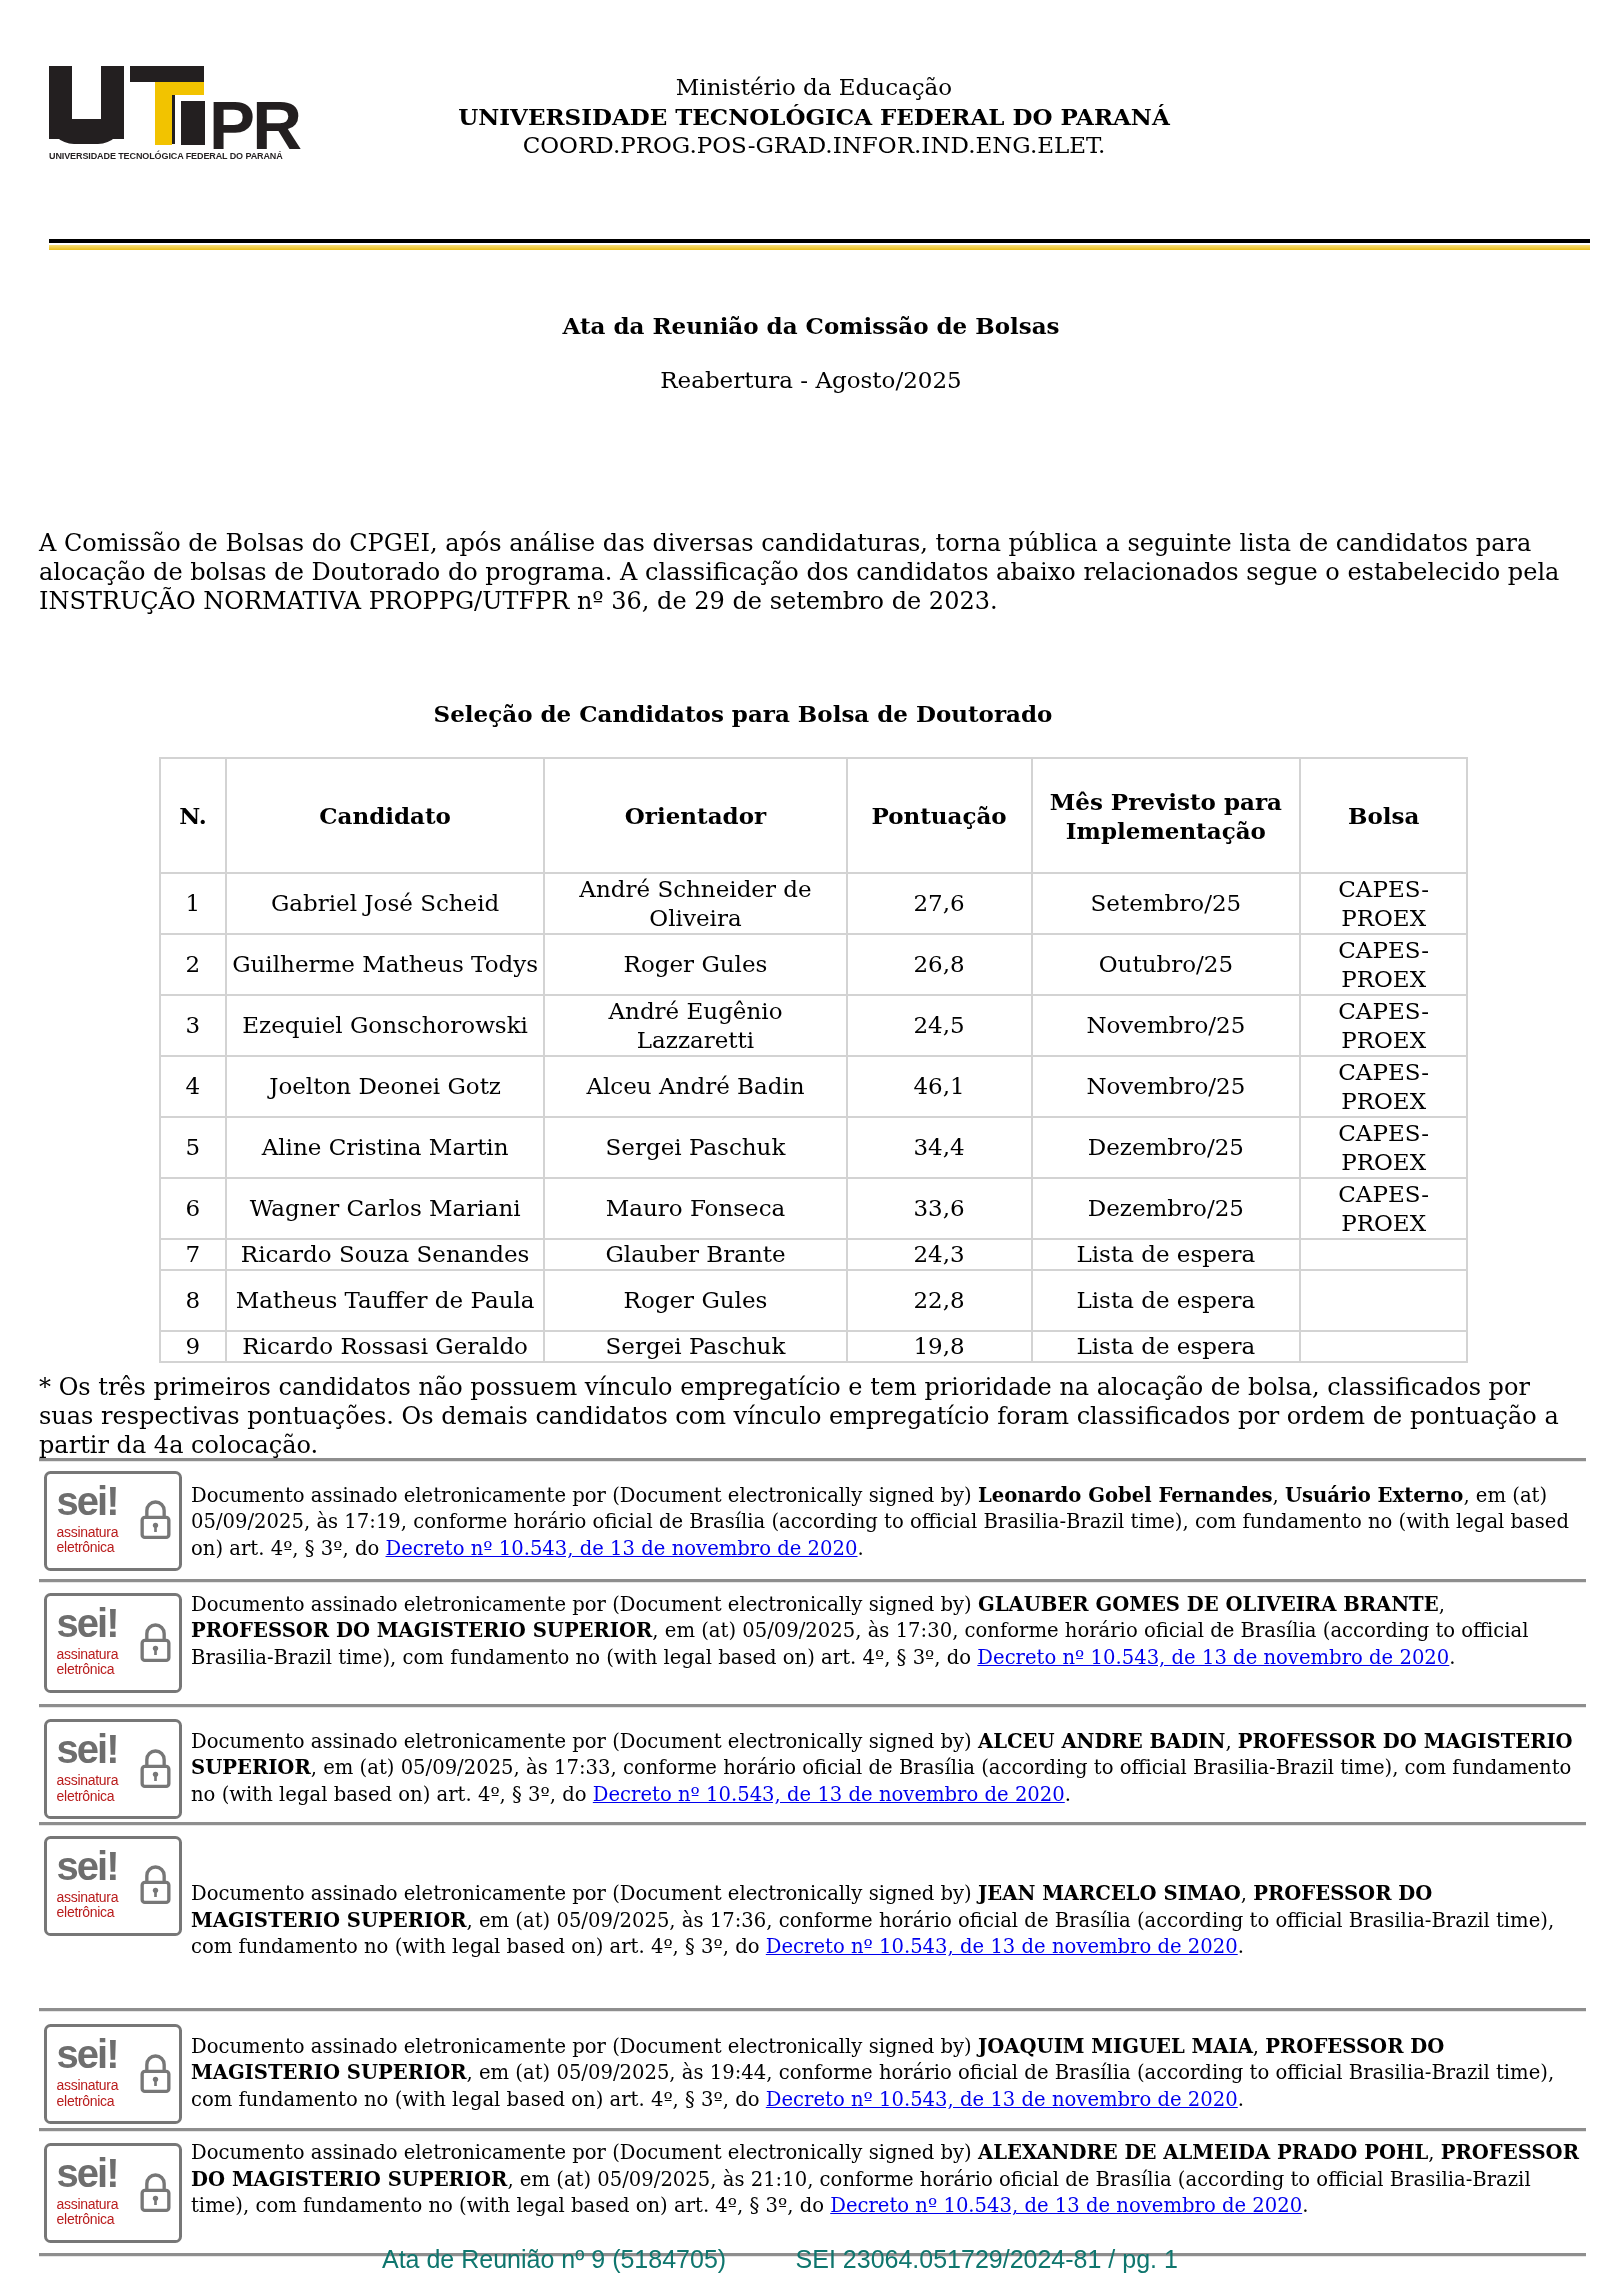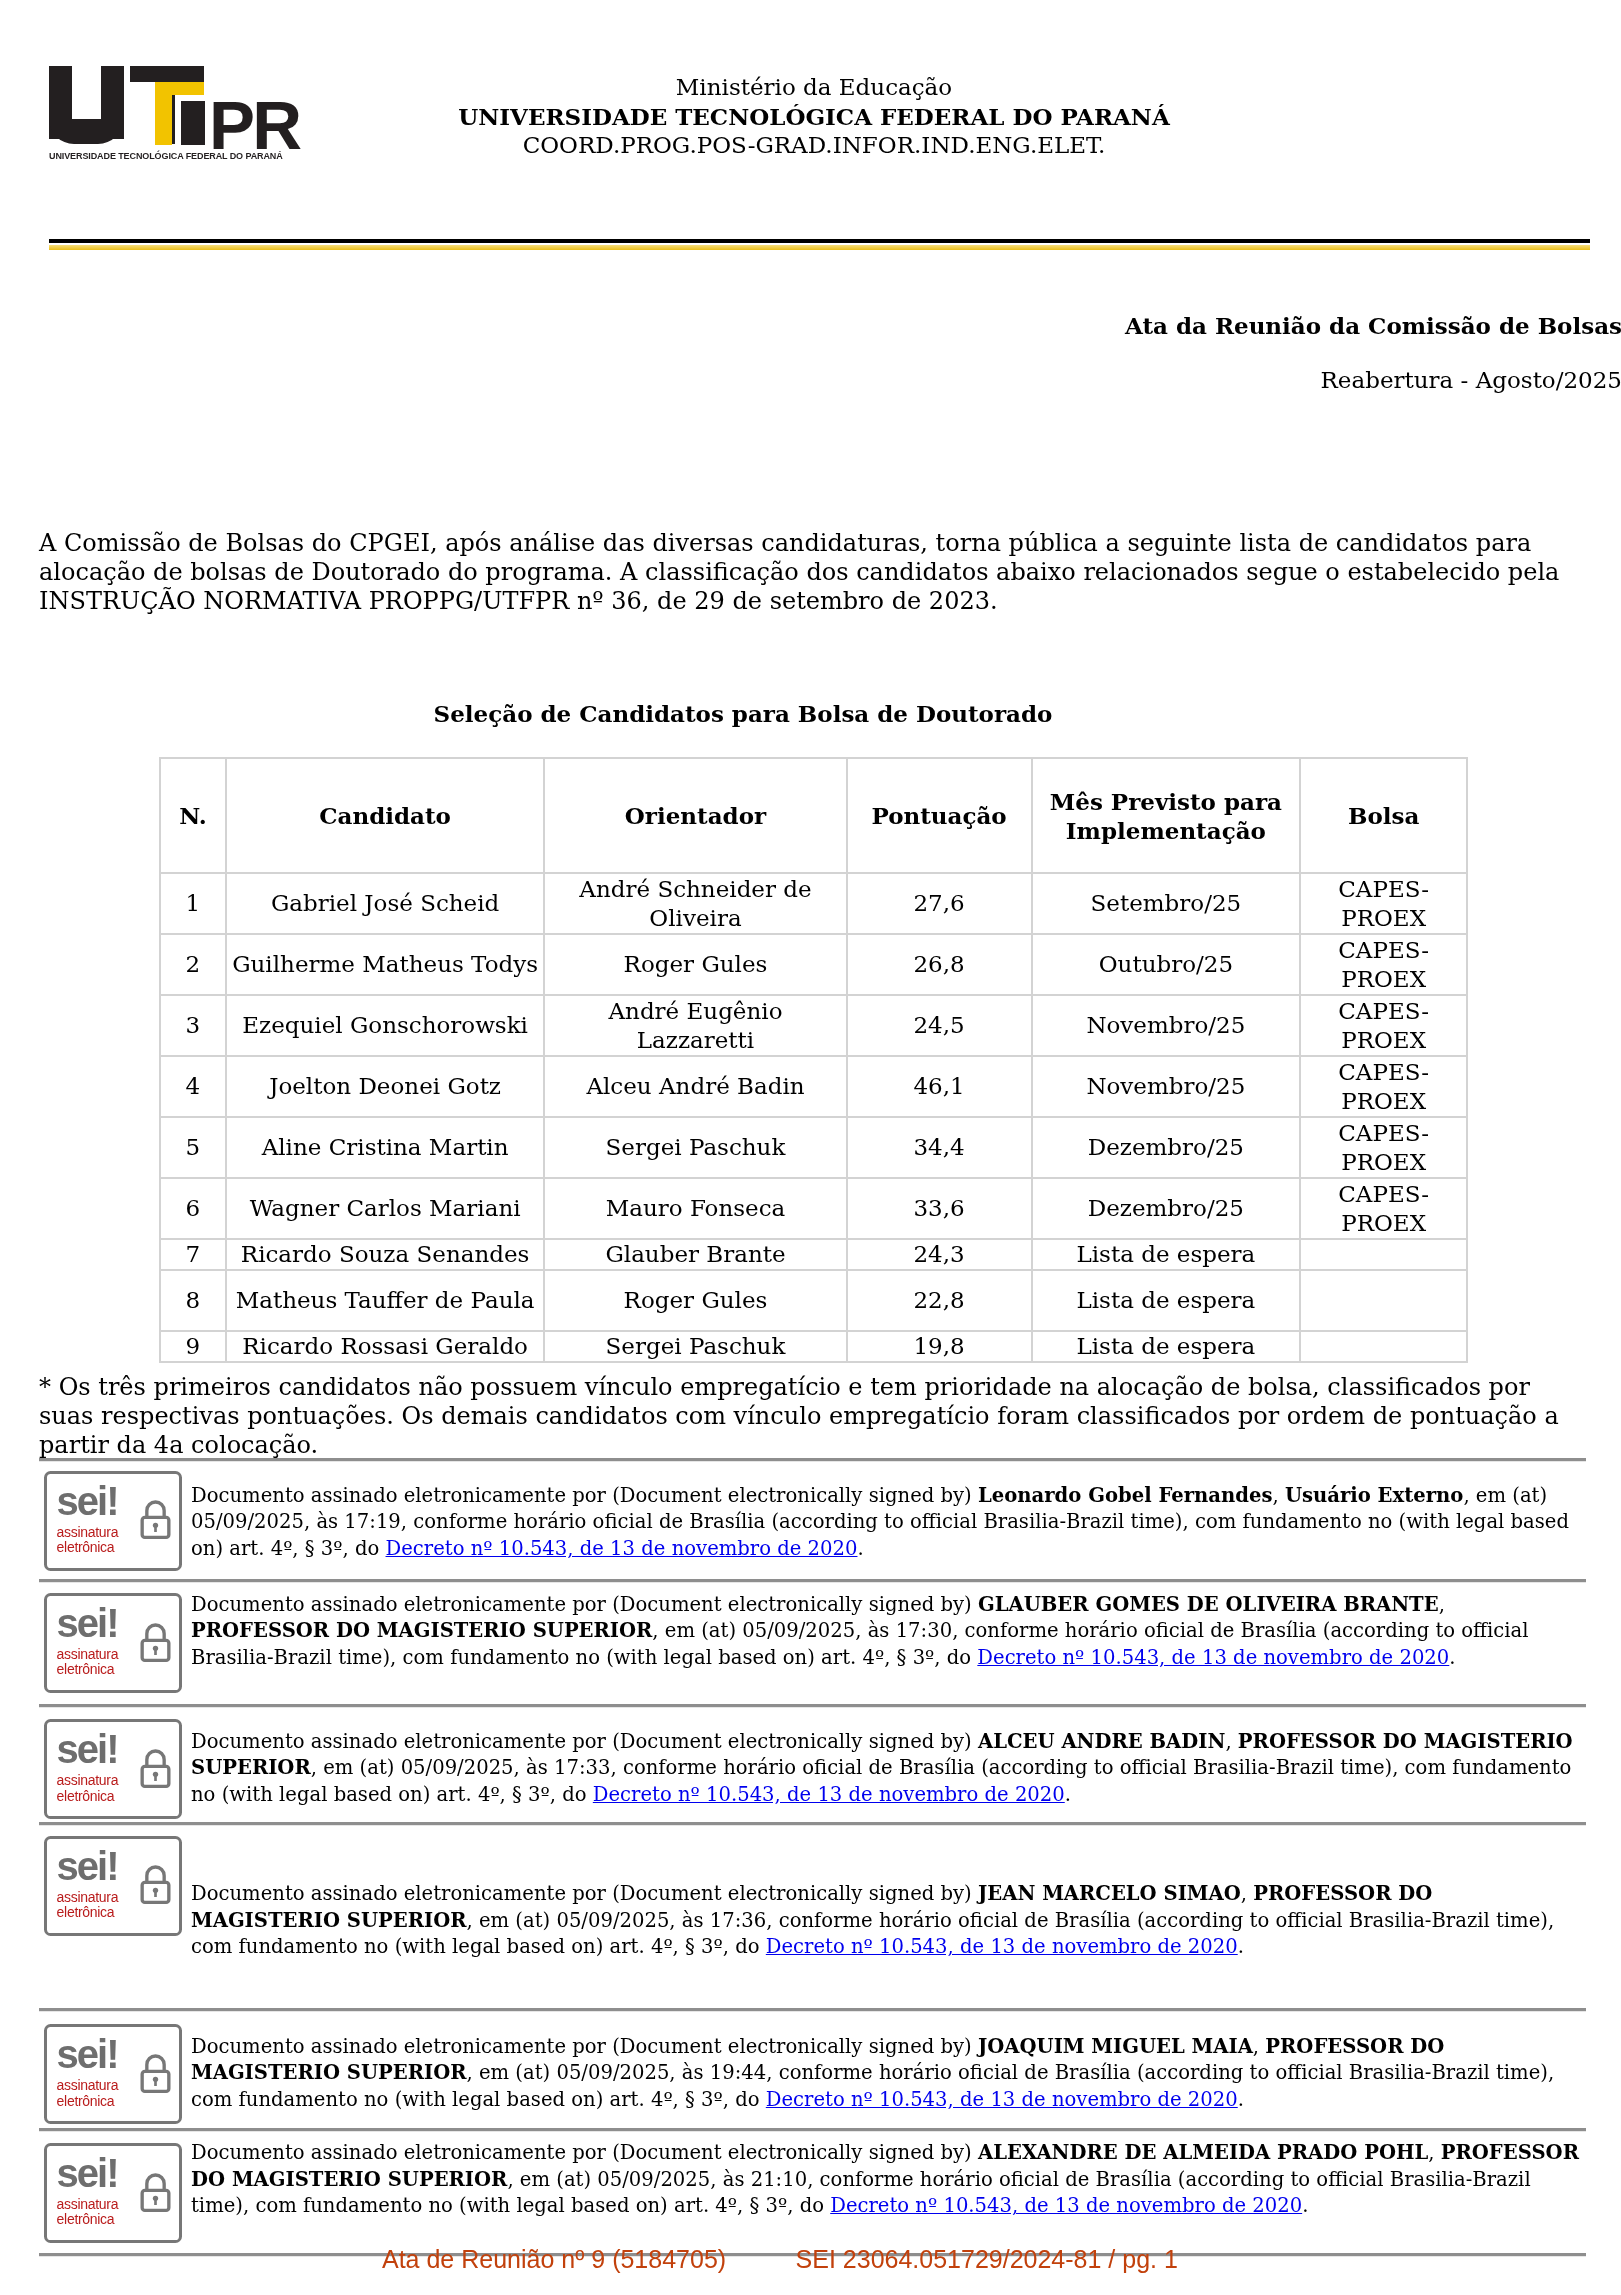--- a/index.html
+++ b/index.html
@@ -16,21 +16,21 @@
   .logo .pr { position: absolute; left: 160px; top: 25px; font-family: "Liberation Sans", sans-serif; font-weight: bold; font-size: 69px; line-height: 69px; color: #231f20; letter-spacing: -2.7px; }
   .logo .sub { position: absolute; left: 0; top: 85px; width: 266px; font-family: "Liberation Sans", sans-serif; font-weight: bold; font-size: 9px; color: #231f20; white-space: nowrap; letter-spacing: -0.1px; }
 
   .head-text { left: 332px; width: 964px; top: 73px; text-align: center; font-size: 23px; line-height: 29px; }
   .head-text .b { font-weight: bold; }
 
   .rule-black { left: 49px; top: 239px; width: 1541px; height: 4px; background: #000; }
   .rule-gold { left: 49px; top: 245px; width: 1541px; height: 4.7px; background: linear-gradient(#f7dd7a, #ecbf1a); }
 
   
-  .titles { left: 0; width: 1622px; top: 307px; text-align: right; font-size: 23px; }
+  .titles { left: 0; width: 1622px; top: 307px; text-align: center; font-size: 23px; }
   .titles div { height: 55px; line-height: 37px; }
   .titles .t1 { font-weight: bold; }
 
   .intro { left: 39px; top: 529px; width: 1549px; font-size: 24px; line-height: 29px; }
 
   .sec-title { left: 0; width: 1486px; top: 700px; text-align: center; font-size: 23px; font-weight: bold; }
 
   
   table.cands { position: absolute; left: 159px; top: 757px; width: 1309px; border-collapse: collapse; border: 2.7px solid #333; font-size: 23px; }
   table.cands th, table.cands td { border: 2px solid #d3d3d3; text-align: center; padding: 0 4px; line-height: 29px; }
@@ -44,21 +44,21 @@
   .sig-line { position: absolute; left: 39px; width: 1547px; height: 2.7px; background: #8e8e8e; border-bottom: 1.3px solid #e6e6e6; }
   .sig { position: absolute; left: 39px; width: 1547px; }
   .seal { position: absolute; left: 5.3px; width: 138px; height: 100px; border: 3.3px solid #777; border-radius: 6.6px; background: #fff; box-sizing: border-box; }
   .seal .sei { position: absolute; left: 9.3px; top: 4px; font-family: "Liberation Sans", sans-serif; font-weight: bold; font-size: 40px; line-height: 47px; color: #6e6e6e; letter-spacing: -2px; }
   .seal .ass { position: absolute; left: 9.3px; top: 51px; font-family: "Liberation Sans", sans-serif; font-size: 14px; line-height: 15.3px; color: #b91c1c; letter-spacing: -0.3px; }
   .seal .lock { position: absolute; left: 93px; top: 26.6px; width: 31px; height: 40px; }
   .sig-text { position: absolute; left: 152px; width: 1390px; font-size: 19.6px; line-height: 26.6px; }
   .sig-text b { font-weight: bold; }
   .sig-text a { color: #0000ee; text-decoration: underline; }
 
-  .footer { left: 382px; top: 2245px; font-family: "Liberation Sans", sans-serif; font-size: 25px; color: #c2410c; white-space: pre; }
+  .footer { left: 382px; top: 2245px; font-family: "Liberation Sans", sans-serif; font-size: 25px; color: #0f766e; white-space: pre; }
 </style>
 </head>
 <body>
 
 <div class="abs logo">
   <div class="blk" style="left:0;top:0;width:22.6px;height:73px;"></div>
   <div class="blk" style="left:52px;top:0;width:22.6px;height:73px;"></div>
   <div class="blk" style="left:0;top:53px;width:74px;height:25px;border-radius:0 0 33px 33px;"></div>
   <div class="blk" style="left:81px;top:0;width:74px;height:16px;"></div>
   <div class="blk" style="left:106px;top:0;width:20px;height:78px;"></div>

